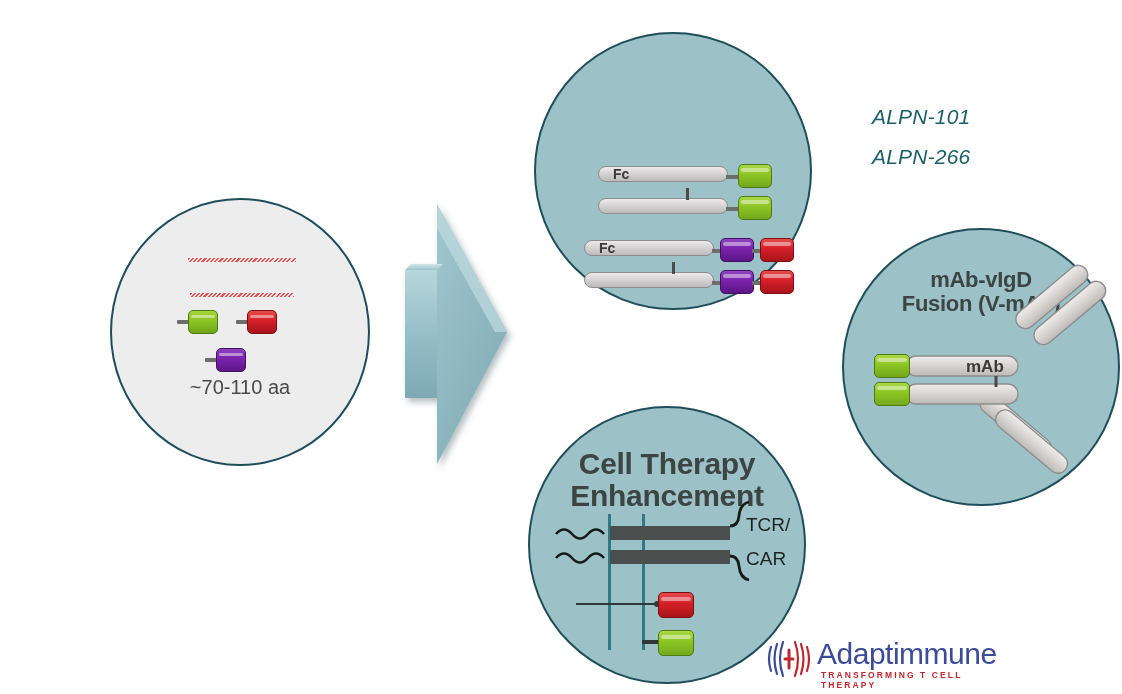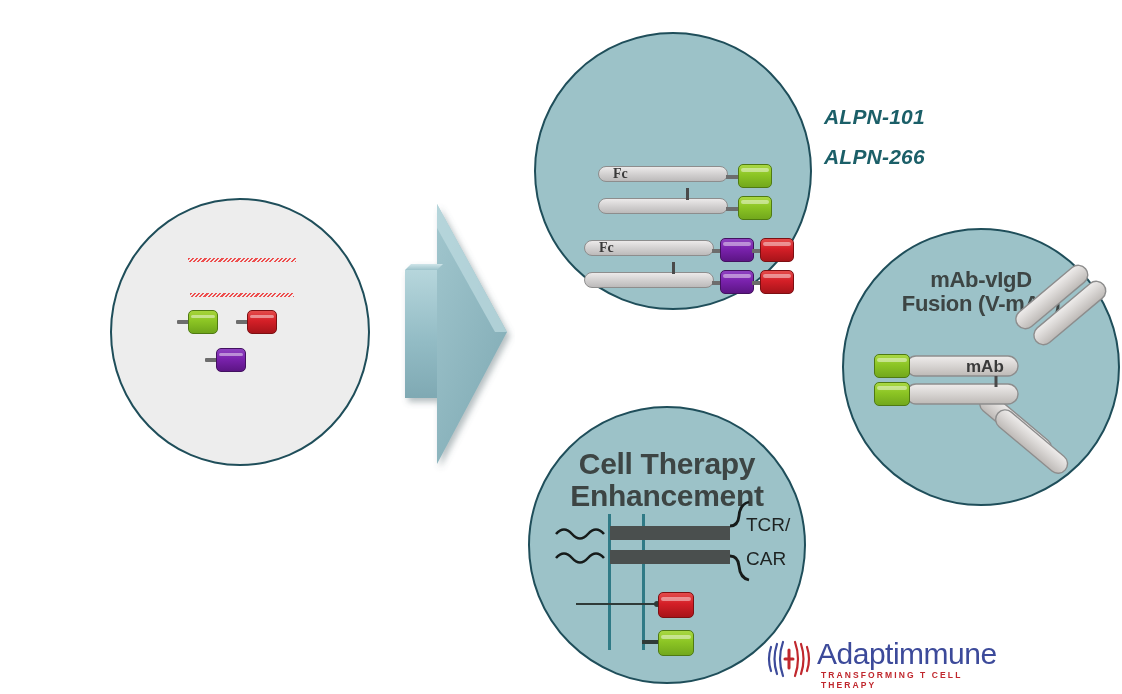--- a/index.html
+++ b/index.html
@@ -72,21 +72,21 @@
   #fc-title{top:48px;font-size:30px;}
   #cell-circle{left:528px;top:406px;width:278px;height:278px;}
   #cell-title{top:40px;font-size:30px;}
   #mab-circle{left:842px;top:228px;width:278px;height:278px;}
   #mab-title{top:38px;font-size:22px;}
 
   
   .fc-bar{
     position:absolute;height:16px;border-radius:11px;
     background:linear-gradient(180deg,#eceaea 0%,#d8d6d6 40%,#bcbaba 100%);
-    border:1px solid #8d8d8d;box-sizing:border-box;font-family:Liberation Serif, serif;
+    border:1px solid #8d8d8d;box-sizing:border-box;
   }
   .fc-bar .fc-label{
     position:absolute;left:14px;top:50%;transform:translateY(-50%);
     font-size:14px;font-weight:bold;color:#3a3a3a;
   }
   .hinge{position:absolute;width:3px;background:#4a4a4a;}
   .link{position:absolute;height:4px;background:#6d6d6d;}
 
   .rect-dom{
     position:absolute;border-radius:5px;box-sizing:border-box;
@@ -96,22 +96,22 @@
     content:"";position:absolute;left:7%;right:7%;top:15%;height:17%;
     background:rgba(255,255,255,.45);border-radius:3px;
   }
   .rect-dom.green{background:linear-gradient(180deg,#a9d843 0%,#8cc524 45%,#72a81c 100%);border-color:#4f7a12;}
   .rect-dom.red{background:linear-gradient(180deg,#e44b4b 0%,#d41f27 45%,#a8141a 100%);border-color:#7d0f12;}
   .rect-dom.purple{background:linear-gradient(180deg,#8e42c0 0%,#7a22ad 45%,#5c1585 100%);border-color:#431160;}
 
   
   .alpn{
     position:absolute;
-    font-size:21px;font-weight:bold;font-style:italic;
-    color:#1b5f68;letter-spacing:.2px;
+    font-size:21px;font-weight:normal;font-style:italic;
+    color:#1b5f68;letter-spacing:.2px;margin-left:48px;
   }
   #alpn1{left:824px;top:105px;}
   #alpn2{left:824px;top:145px;}
 
   
   .memline{position:absolute;width:3px;background:#2f7a86;}
   .tmbar{position:absolute;height:14px;background:#4a4f4e;}
   .tcr-label{position:absolute;font-size:19px;color:#1e2322;font-family:"Liberation Sans",sans-serif;}
   .mab-label{
     position:absolute;font-size:17px;font-weight:bold;color:#3a3a3a;
@@ -139,20 +139,21 @@
 
     <div class="stub" style="left:65px;top:120px;width:12px;"></div>
     <div class="pill green" style="left:76px;top:110px;width:30px;height:24px;"></div>
 
     <div class="stub" style="left:124px;top:120px;width:12px;"></div>
     <div class="pill red" style="left:135px;top:110px;width:30px;height:24px;"></div>
 
     <div class="stub" style="left:93px;top:158px;width:12px;"></div>
     <div class="pill purple" style="left:104px;top:148px;width:30px;height:24px;"></div>
 
+    <div id="src-aa">~70-110 aa</div>
   </div>
 
   <div id="arrow">
     <svg width="130" height="290" viewBox="0 0 130 290">
       <defs>
         <linearGradient id="agTop" x1="0" y1="0" x2="0" y2="1">
           <stop offset="0%" stop-color="#cfe5e9"></stop>
             <stop offset="100%" stop-color="#9cc2ca"></stop>
         </linearGradient>
         <linearGradient id="agBody" x1="0" y1="0" x2="0" y2="1">

